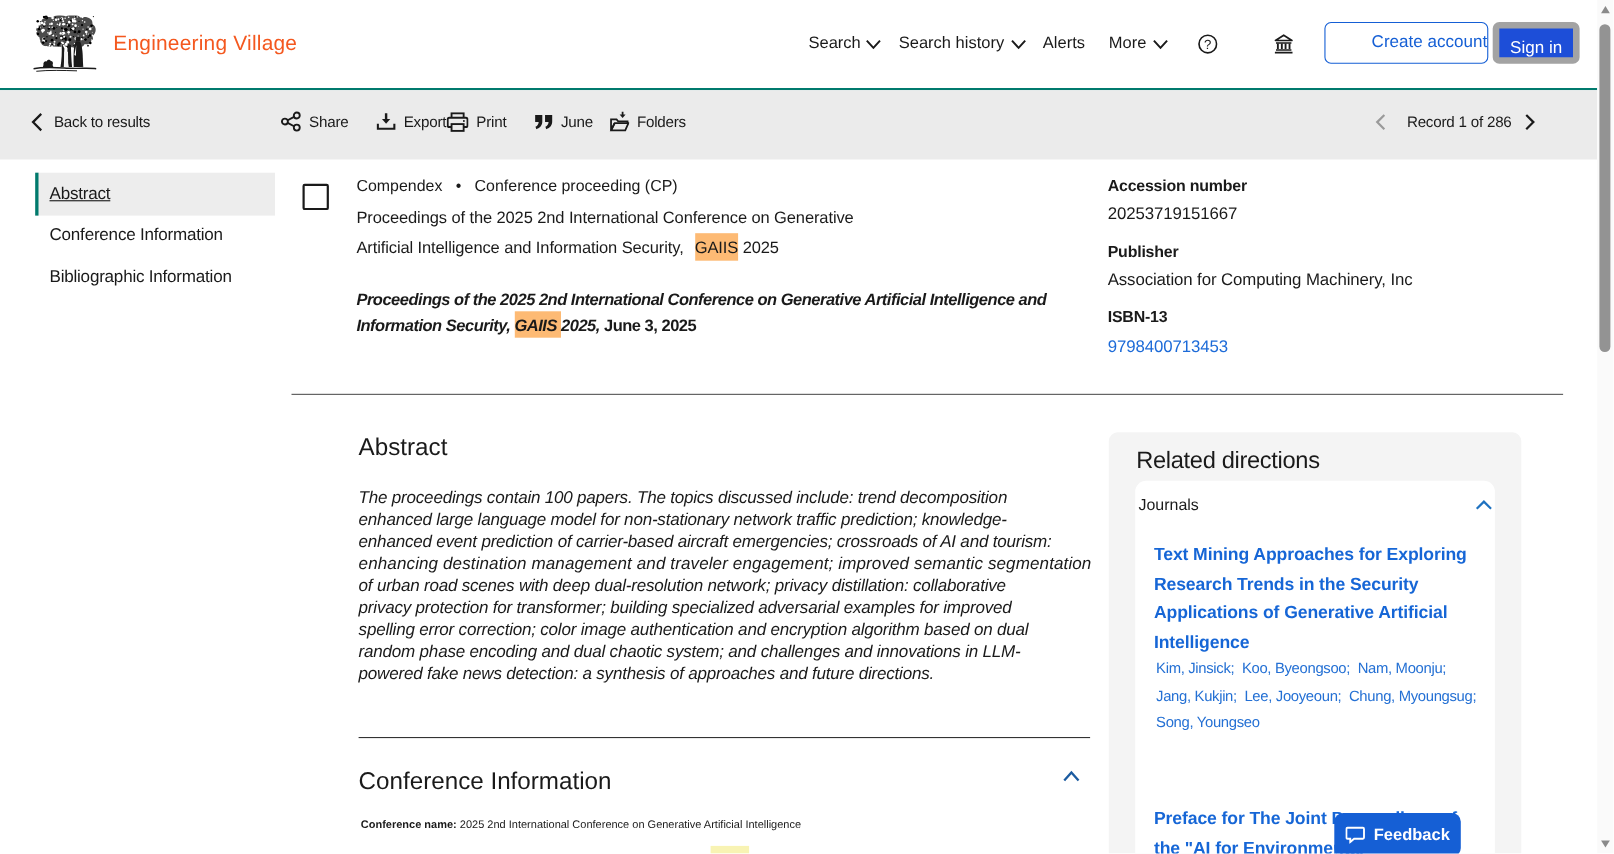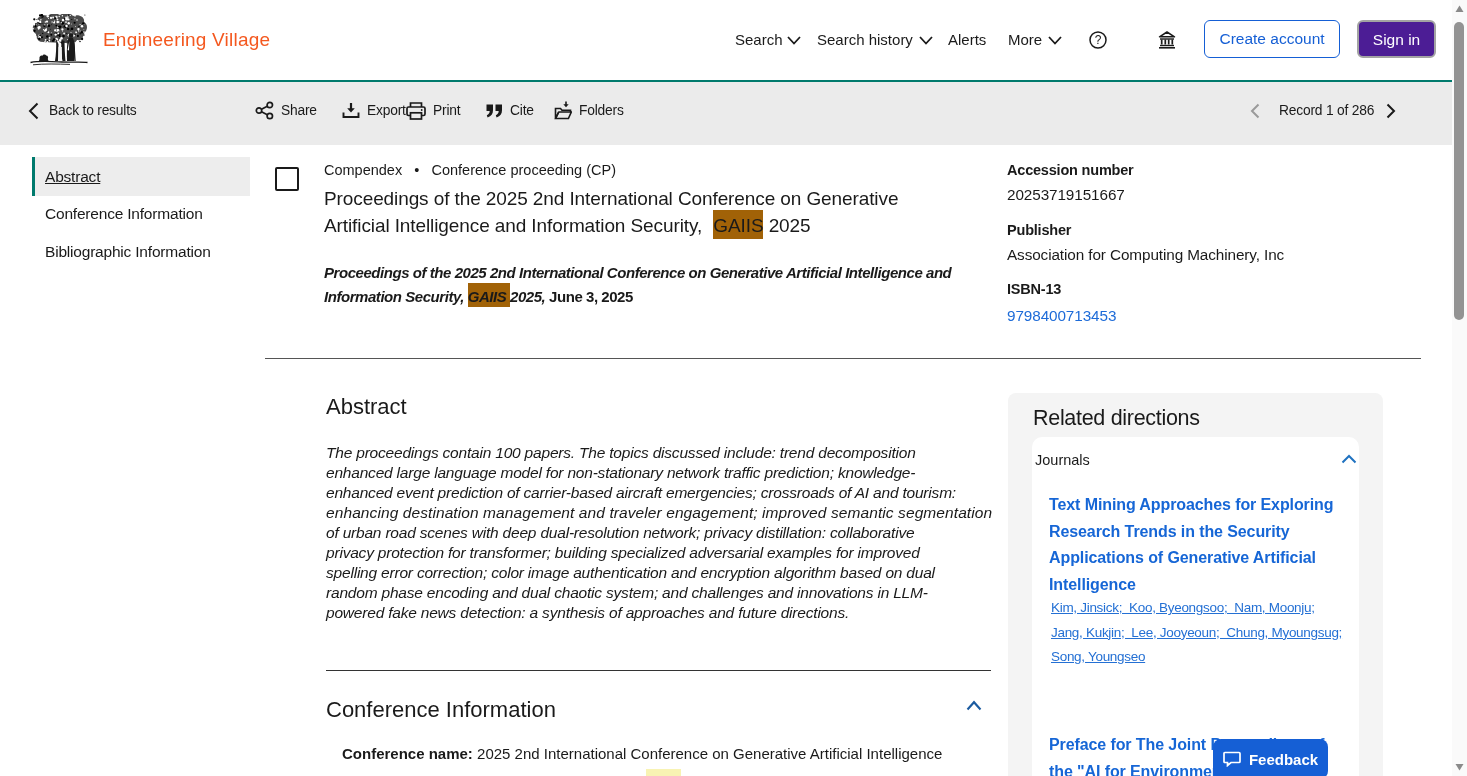--- a/index.html
+++ b/index.html
@@ -5,56 +5,56 @@
 * { margin:0; padding:0; box-sizing:border-box; }
 html,body { width:1467px; height:776px; overflow:hidden; }
 body { font-family:"Liberation Sans", sans-serif; color:#1a1a1a; background:#fff; position:relative; }
 .abs { position:absolute; }
 
 #header { position:absolute; left:0; top:0; width:1452px; height:80px; background:#fff; }
 #wordmark { position:absolute; left:103px; top:29px; font-size:19px; color:#f4581f; letter-spacing:0.2px; }
 .nav { position:absolute; top:31px; font-size:15px; color:#1a1a1a; white-space:nowrap; }
 #tealbar { position:absolute; left:0; top:80px; width:1452px; height:2px; background:#007a6d; }
 .btn { position:absolute; top:20px; height:38px; border-radius:6px; font-size:15.5px; text-align:center; line-height:36px; }
-#create { left:1204px; width:136px; border:1px solid #155fd5; color:#155fd5; background:#fff; }
-#signin { left:1357px; width:79px; background:#4c1d95; color:#fff; border:2px solid #a3a3a3; }
+#create { left:1204px; width:149px; border:1px solid #155fd5; color:#155fd5; background:#fff;text-align:right; }
+#signin { left:1357px; width:79px; background:#1d4ed8; color:#fff; border:6px solid #a3a3a3; }
 
 #toolbar { position:absolute; left:0; top:82px; width:1452px; height:63px; background:#ebebeb; }
 .tbitem { position:absolute; top:0; height:57px; display:flex; align-items:center; font-size:13.8px; color:#1a1a1a; letter-spacing:-0.2px; }
 .tbitem svg { margin-right:7px; }
 
 #side-active { position:absolute; left:32px; top:157px; width:218px; height:39px; background:#ededed; border-left:3px solid #007a6d; }
 .sideitem { position:absolute; left:45px; font-size:15.5px; color:#1a1a1a; letter-spacing:-0.2px; }
 
 #checkbox { position:absolute; left:275px; top:167px; width:24px; height:24px; border:2px solid #1a1a1a; border-radius:2px; background:#fff; }
 #eyebrow { position:absolute; left:324px; top:162px; font-size:14.5px; color:#1a1a1a;text-align:center; }
-#title { position:absolute; left:324px; top:185px; font-size:19px; line-height:27px; color:#1a1a1a; letter-spacing:-0.1px; }
-mark { background:#a16207; color:inherit; padding:5px 0 3px; } #subtitle mark { padding:5px 0 2px; }
+#title { position:absolute; left:324px; top:185px; font-size:15px; line-height:27px; color:#1a1a1a; letter-spacing:-0.1px; }
+mark { background:#fdba74; color:inherit; padding:5px 0 3px; } #subtitle mark { padding:5px 0 2px; }
 #subtitle { position:absolute; left:324px; top:261px; font-size:15px; line-height:24px; font-weight:bold; font-style:italic; letter-spacing:-0.45px; }
 #subtitle .up { font-style:normal; }
 #hr1 { position:absolute; left:265px; top:358px; width:1156px; height:1px; background:#555; }
 #abs-h { position:absolute; left:326px; top:394px; font-size:22px; }
 #abs-p { position:absolute; left:326px; top:443px; width:720px; font-size:15.5px; line-height:20px; color:#1a1a1a; letter-spacing:-0.2px; white-space:nowrap;font-style:italic; }
 #hr2 { position:absolute; left:326px; top:670px; width:665px; height:1px; background:#333; }
 #conf-h { position:absolute; left:326px; top:697px; font-size:22px; }
 #conf-chev { position:absolute; left:966px; top:700px; }
-#conf-name { position:absolute; left:342px; top:745px; font-size:15px; }
+#conf-name { position:absolute; left:328px; top:745px; font-size:10px; }
 #yellow-sliver { position:absolute; left:646px; top:769px; width:35px; height:7px; background:#f8f3b3; }
 
 .metal { position:absolute; left:1007px; font-size:14.5px; font-weight:bold; letter-spacing:-0.2px; }
 .metav { position:absolute; left:1007px; font-size:15.3px; letter-spacing:-0.1px; }
 a.link { color:#1d6bd8; text-decoration:none; }
 
 #panel { position:absolute; left:1008px; top:393px; width:375px; height:383px; background:#f4f4f4; border-radius:8px 8px 0 0; }
 #panel-h { position:absolute; left:25px; top:13px; font-size:21.5px; color:#1a1a1a; letter-spacing:-0.3px; }
 #card { position:absolute; left:24px; top:44px; width:327px; height:339px; background:#fff; border-radius:10px 10px 0 0; }
 #journals { position:absolute; left:3px; top:15px; font-size:14.5px; color:#1a1a1a; }
 #jchev { position:absolute; right:2px; top:17px; }
 .rel-title { position:absolute; left:17px; font-size:16px; font-weight:bold; line-height:26.5px; color:#1666d6; letter-spacing:-0.1px; white-space:nowrap; }
-.rel-auth { position:absolute; left:19px; font-size:13.5px; line-height:24.5px; color:#2470d4; letter-spacing:-0.3px; white-space:nowrap;text-decoration:underline; }
+.rel-auth { position:absolute; left:19px; font-size:13.5px; line-height:24.5px; color:#2470d4; letter-spacing:-0.3px; white-space:nowrap; }
 .rel-meta { position:absolute; left:17px; font-size:14.5px; line-height:20.5px; color:#1a1a1a; }
 
 #feedback { position:absolute; left:1213px; top:739px; width:115px; height:40px; background:#155fd5; border-radius:8px; color:#fff; font-size:15px; font-weight:bold; display:flex; align-items:center; justify-content:center; }
 
 #sb-track { position:absolute; left:1452px; top:0; width:15px; height:776px; background:#fafafa; }
 #sb-thumb { position:absolute; left:1454px; top:22px; width:10px; height:298px; background:#939393; border-radius:5px; }
 </style>
 </head>
 <body>
 
@@ -333,21 +333,21 @@
         <circle cx="15.7" cy="8" r="0.9" fill="#1a1a1a"></circle>
         <rect x="4.5" y="10.8" width="11" height="6.2" fill="#ebebeb" stroke="#1a1a1a" stroke-width="1.7"></rect>
       </svg>
     <span>Print</span>
   </div>
   <div class="tbitem" style="left:486px">
     <svg width="17" height="14" viewBox="0 0 17 14">
         <path d="M0.5 0.5 L7 0.5 L7 6.3 C7 9.8 5.3 12.3 1.6 13.5 L0.8 11.2 C2.7 10.3 3.6 8.9 3.7 6.9 L0.5 6.9 Z" fill="#1a1a1a"></path>
         <path d="M9.5 0.5 L16 0.5 L16 6.3 C16 9.8 14.3 12.3 10.6 13.5 L9.8 11.2 C11.7 10.3 12.6 8.9 12.7 6.9 L9.5 6.9 Z" fill="#1a1a1a"></path>
       </svg>
-    <span>Cite</span>
+    <span>June</span>
   </div>
   <div class="tbitem" style="left:554px">
     <svg width="18" height="19" viewBox="0 0 18 19">
         <path d="M12 0.5 L12 4" stroke="#1a1a1a" stroke-width="1.6" fill="none"></path>
         <path d="M9.3 3.2 L14.7 3.2 L12 6.3 Z" fill="#1a1a1a"></path>
         <path d="M4.6 11 L1.5 17.5 L1.5 7.5 L6.5 7.5 L8 9.3 L16.5 9.3 L16.5 11" fill="none" stroke="#1a1a1a" stroke-width="1.6"></path>
         <path d="M4.9 11 L17.3 11 L14.4 17.5 L1.6 17.5 Z" fill="none" stroke="#1a1a1a" stroke-width="1.6"></path>
       </svg>
     <span>Folders</span>
   </div>

